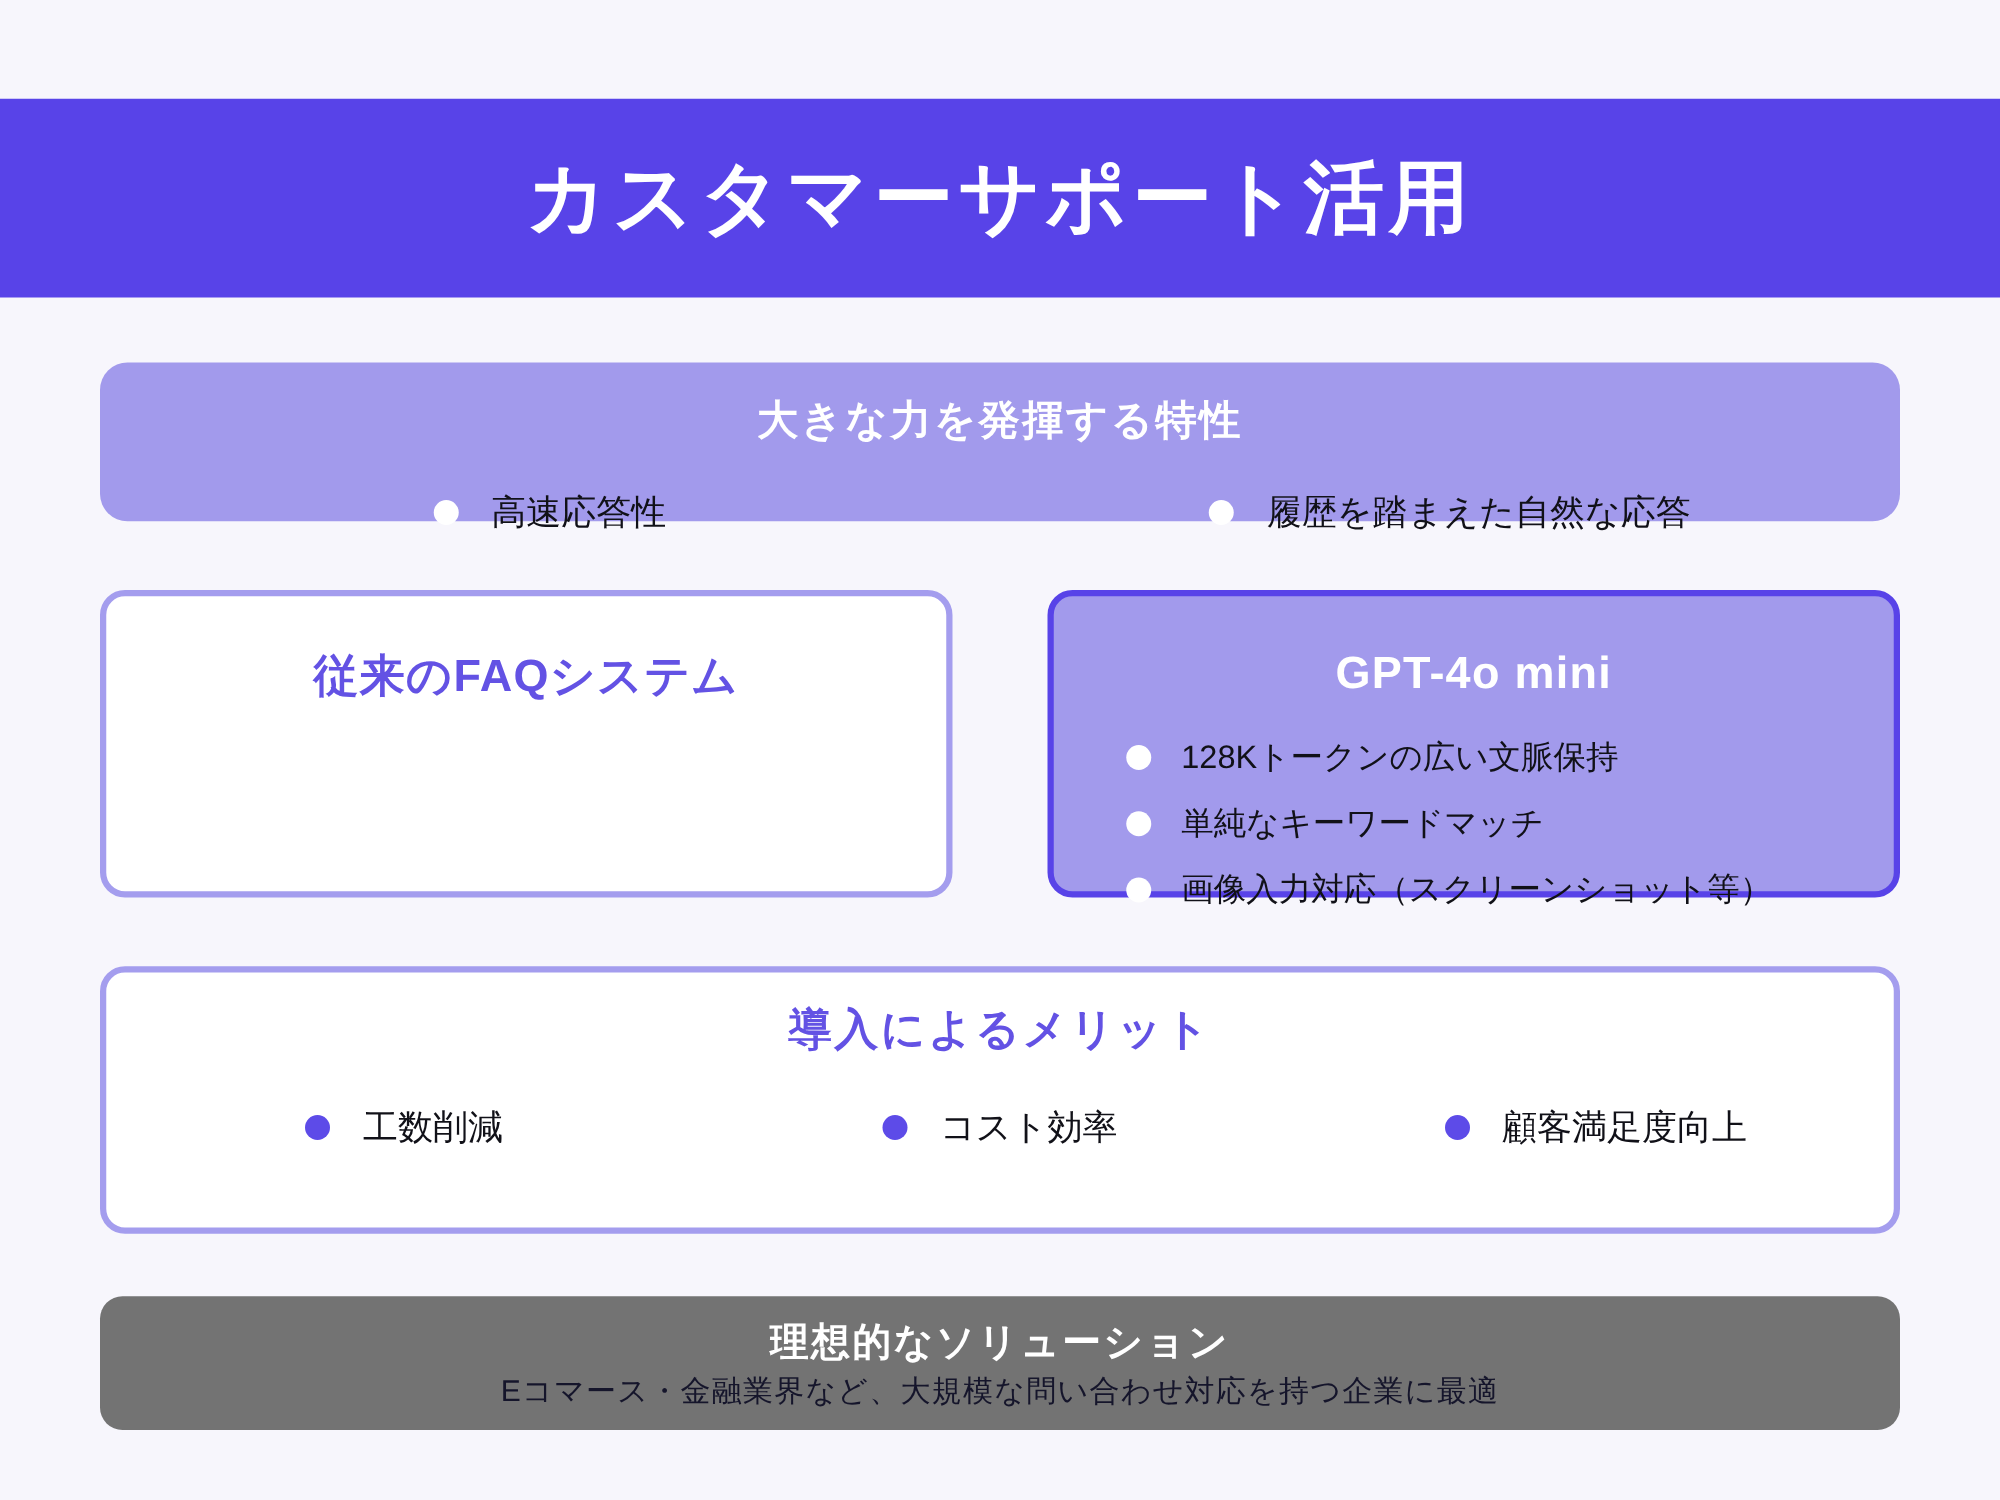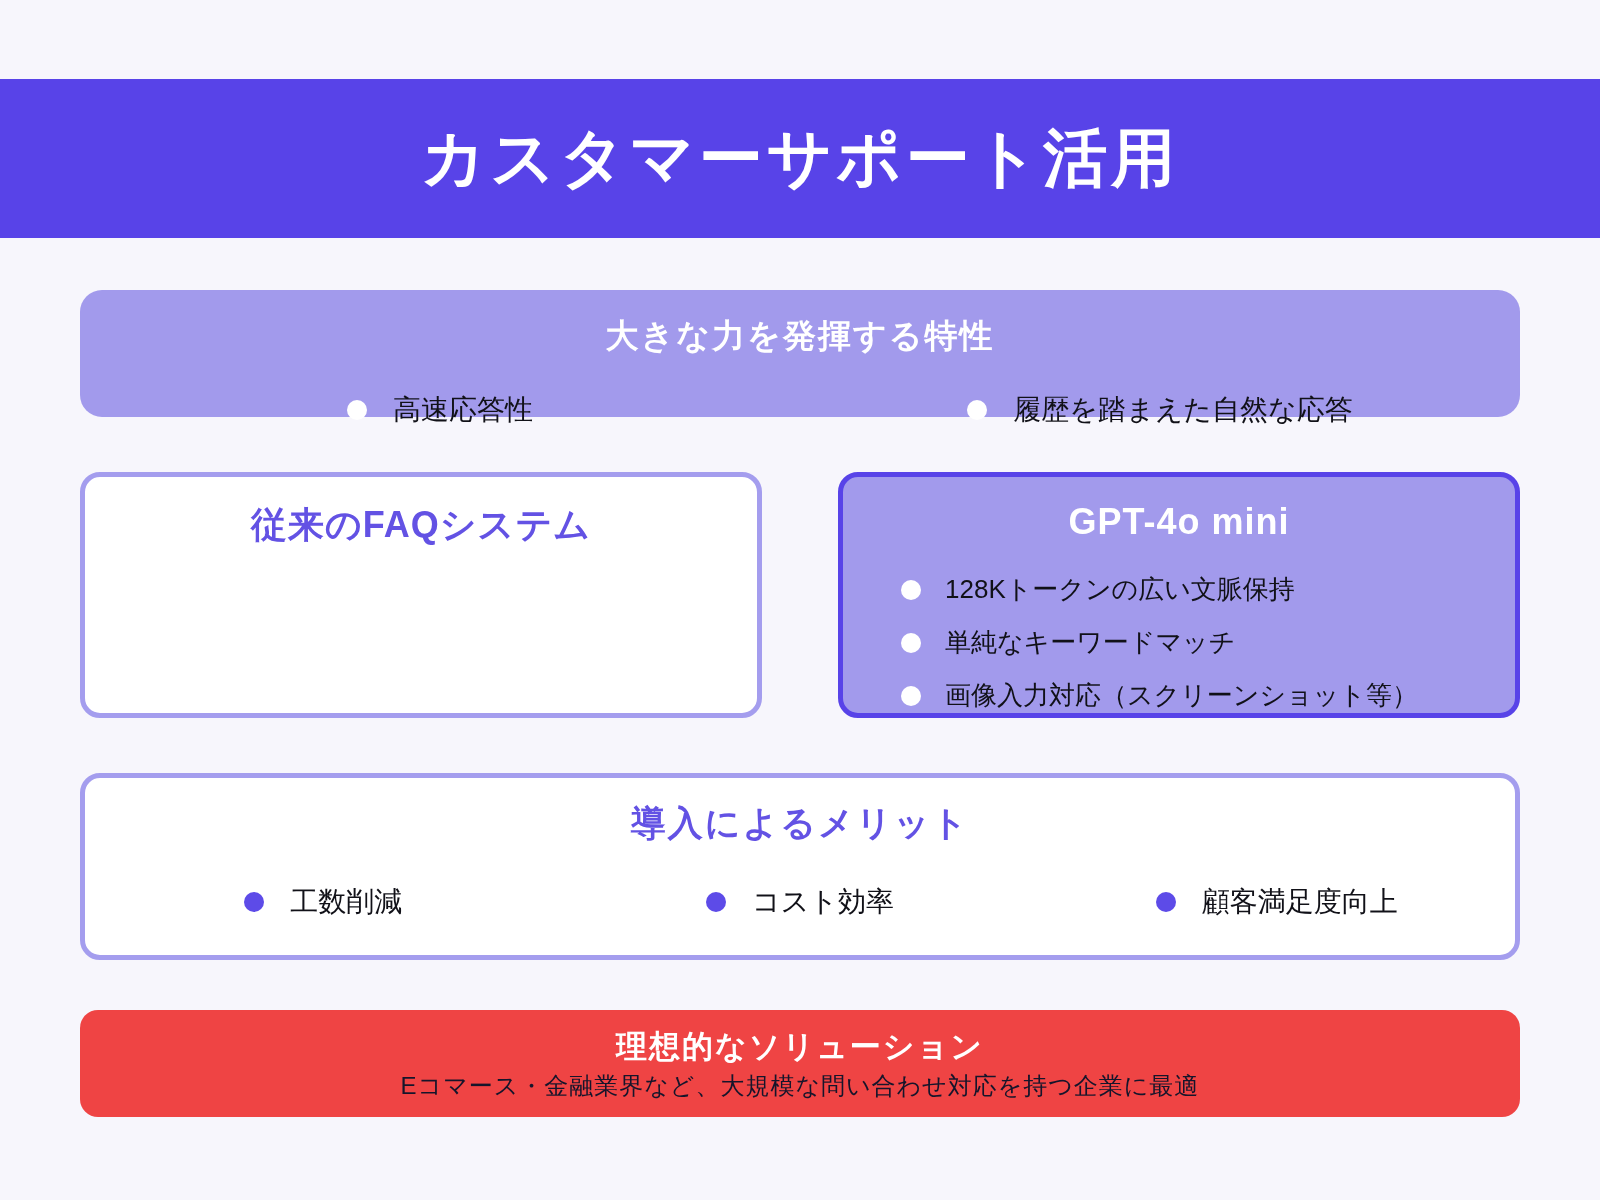--- a/index.html
+++ b/index.html
@@ -71,21 +71,21 @@
   
   .comparison-row {
     margin-top: 55px;
     display: flex;
     gap: 76px;
   }
   .compare-box {
     flex: 1 1 0;
     height: 246px;
     border-radius: 20px;
-    padding-top: 24px;
+    padding-top: 40px;
   }
   .faq-box {
     background: #ffffff;
     border: 5px solid #A49DEE;
   }
   .gpt-box {
     background: #A29AEC;
     border: 5px solid #5843E8;
   }
   .compare-box .box-title {
@@ -107,21 +107,21 @@
     align-items: center;
     gap: 24px;
     font-size: 26px;
     height: 33px;
     margin-bottom: 20px;
   }
 
   
   .merits-box {
     margin-top: 55px;
-    height: 187px;
+    height: 214px;
     background: #ffffff;
     border: 5px solid #A49DEE;
     border-radius: 20px;
     padding-top: 22px;
   }
   .merits-box .box-title {
     text-align: center;
     color: #6352E4;
     font-size: 35px;
     font-weight: bold;
@@ -130,21 +130,21 @@
   .merits-box .bullet-row {
     margin-top: 36px;
     display: grid;
     grid-template-columns: 1fr 1fr 1fr;
   }
 
   
   .solution-box {
     margin-top: 50px;
     height: 107px;
-    background: #ef4444;
+    background: #737373;
     border-radius: 18px;
     display: flex;
     flex-direction: column;
     align-items: center;
     justify-content: center;
     gap: 2px;
   }
   .solution-box .box-title {
     color: #ffffff;
     font-size: 31px;

